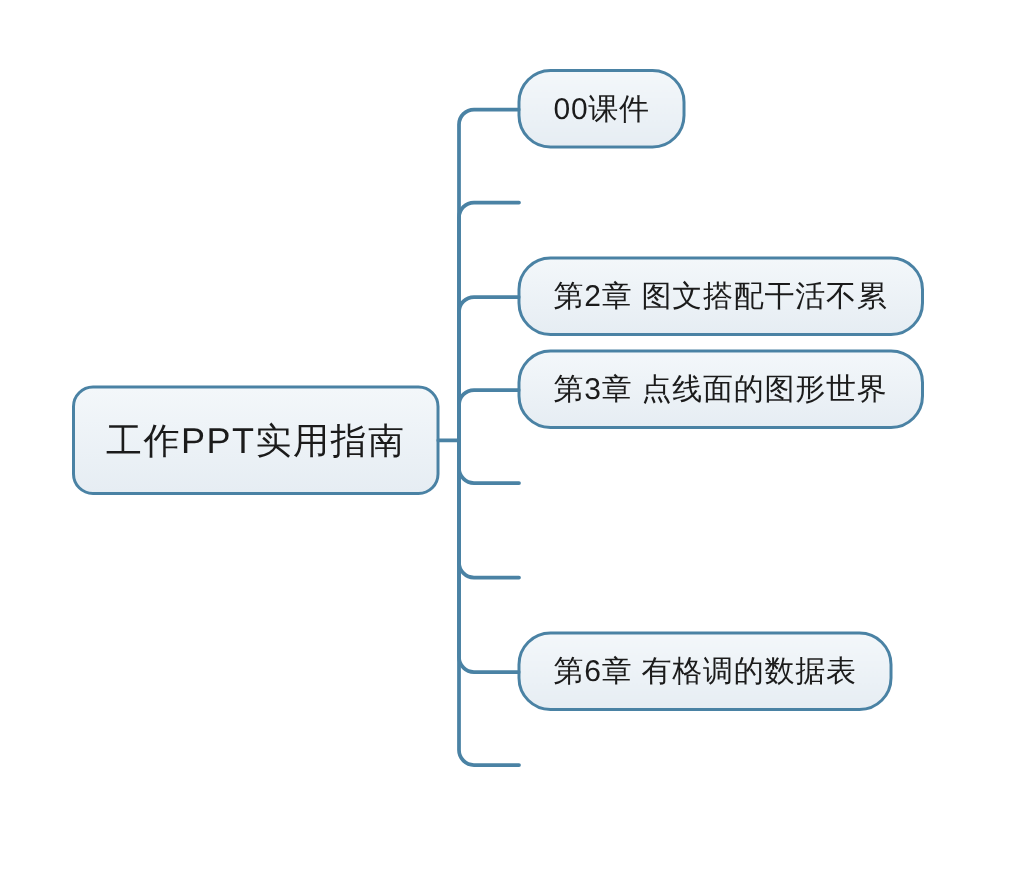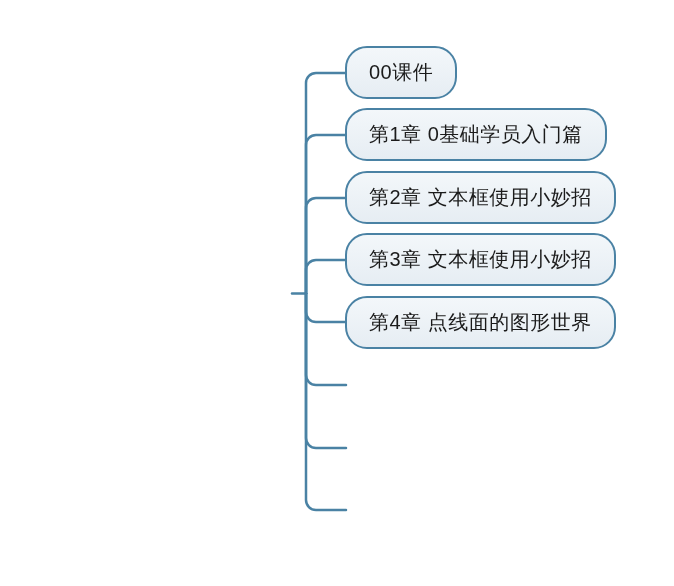--- a/index.html
+++ b/index.html
@@ -84,27 +84,27 @@
     <path d="M306 293.5 V83  A10 10 0 0 1 316 73  H346"></path>
     <path d="M306 293.5 V145 A10 10 0 0 1 316 135 H346"></path>
     <path d="M306 293.5 V208 A10 10 0 0 1 316 198 H346"></path>
     <path d="M306 293.5 V270 A10 10 0 0 1 316 260 H346"></path>
     <path d="M306 293.5 V312 A10 10 0 0 0 316 322 H346"></path>
     <path d="M306 293.5 V375 A10 10 0 0 0 316 385 H346"></path>
     <path d="M306 293.5 V438 A10 10 0 0 0 316 448 H346"></path>
     <path d="M306 293.5 V500 A10 10 0 0 0 316 510 H346"></path>
   </svg>
 
+  <div class="node root-node">工作PPT实用指南</div>
 
   <div class="node child-node cn-0">00课件</div>
 
-  <div class="node child-node cn-1">第1章 0基础学员入门篇</div>
 
-  <div class="node child-node cn-2">第2章 文本框使用小妙招</div>
+  <div class="node child-node cn-2">第2章 图文搭配干活不累</div>
 
-  <div class="node child-node cn-3">第3章 文本框使用小妙招</div>
-
-  <div class="node child-node cn-4">第4章 点线面的图形世界</div>
+  <div class="node child-node cn-3">第3章 点线面的图形世界</div>
 
 
+
+  <div class="node child-node cn-6">第6章 有格调的数据表</div>
 
 
 </div>
 
 </body></html>

